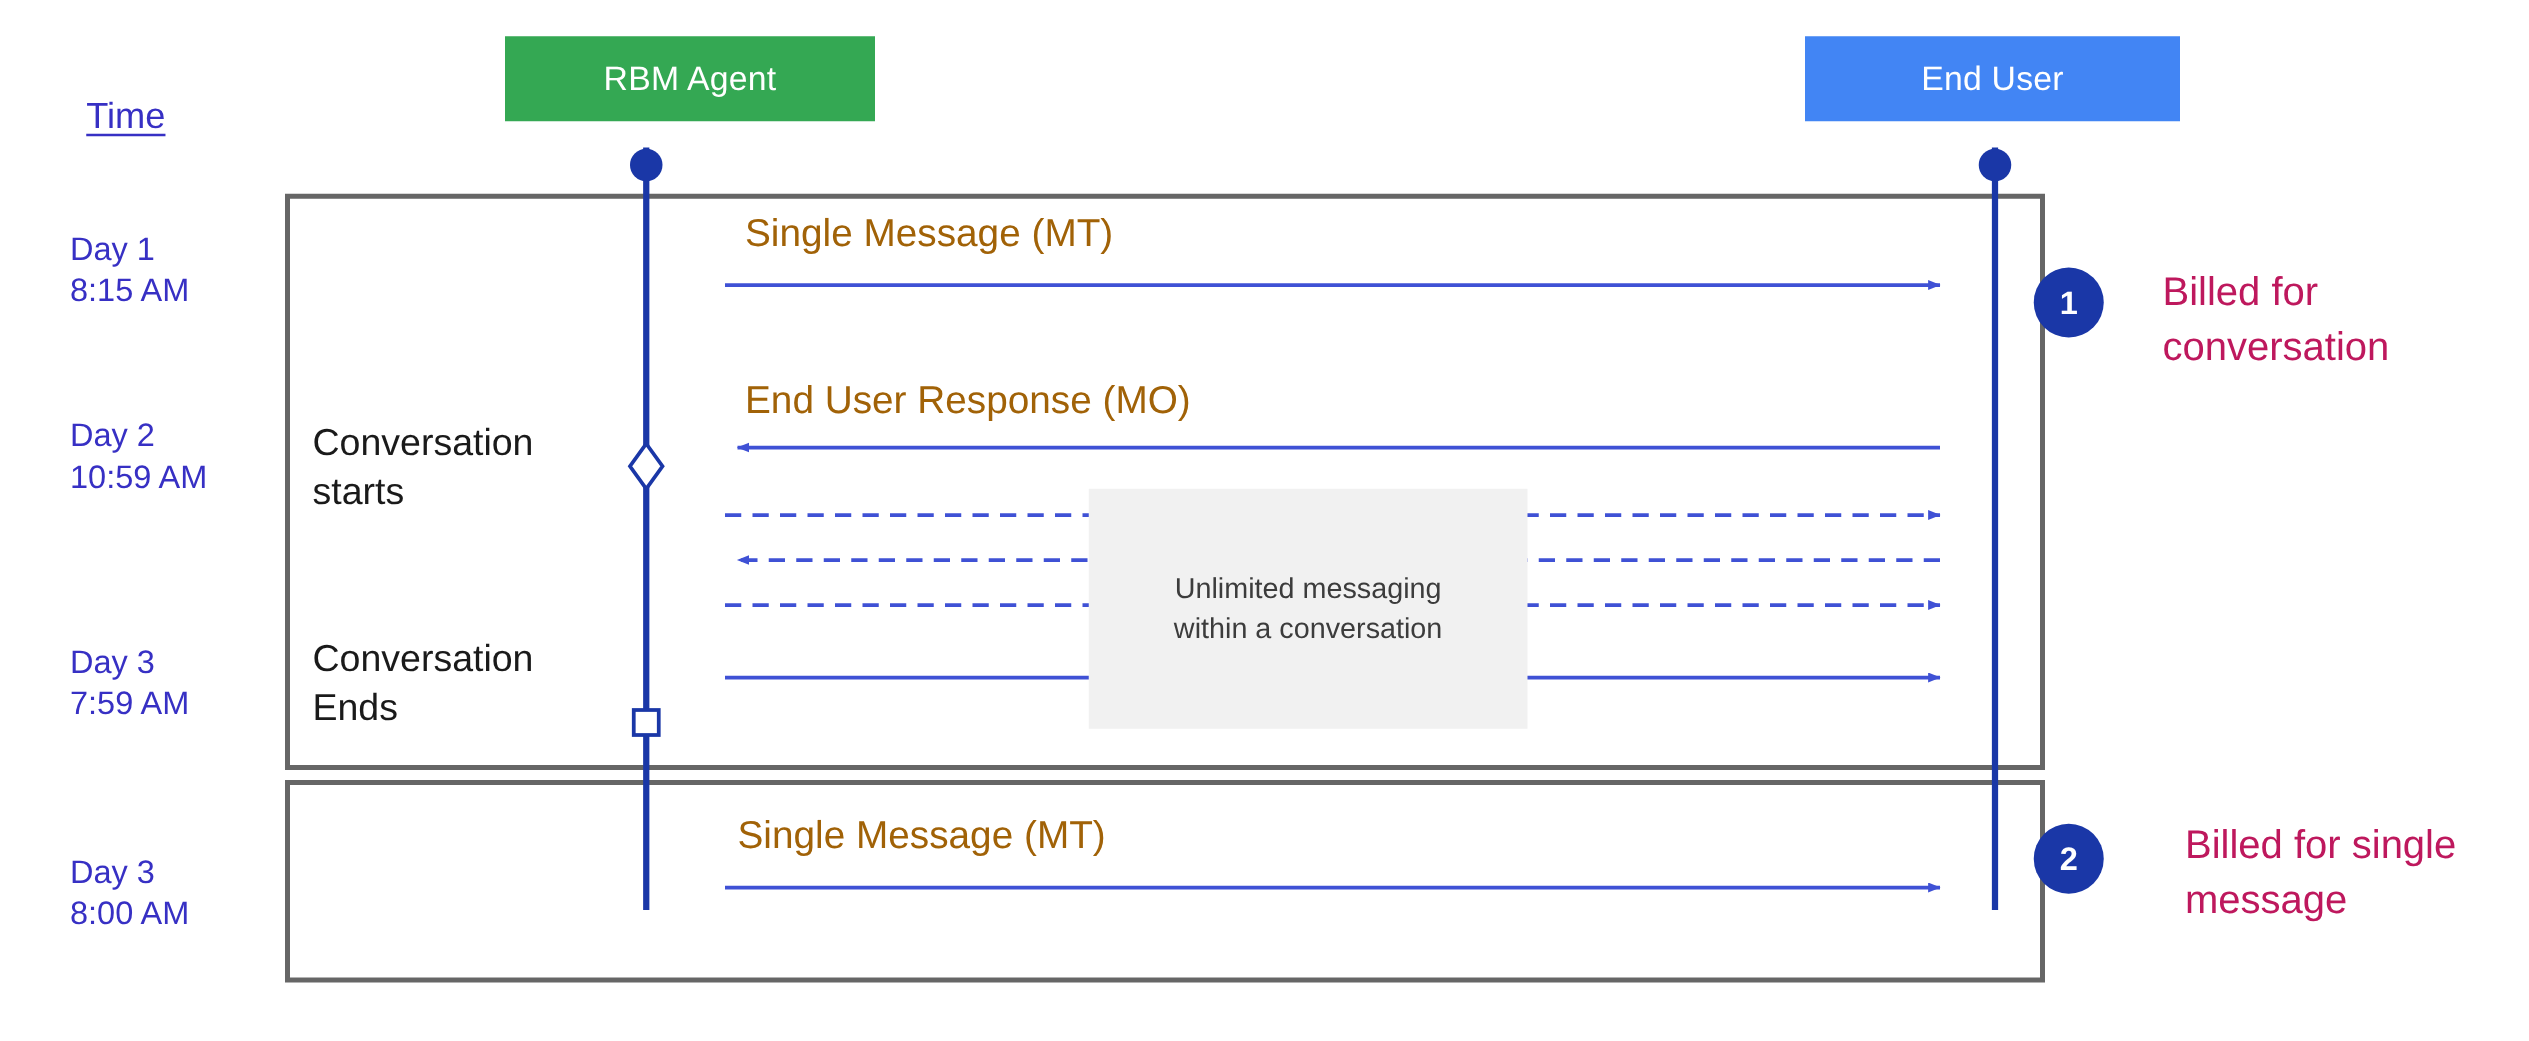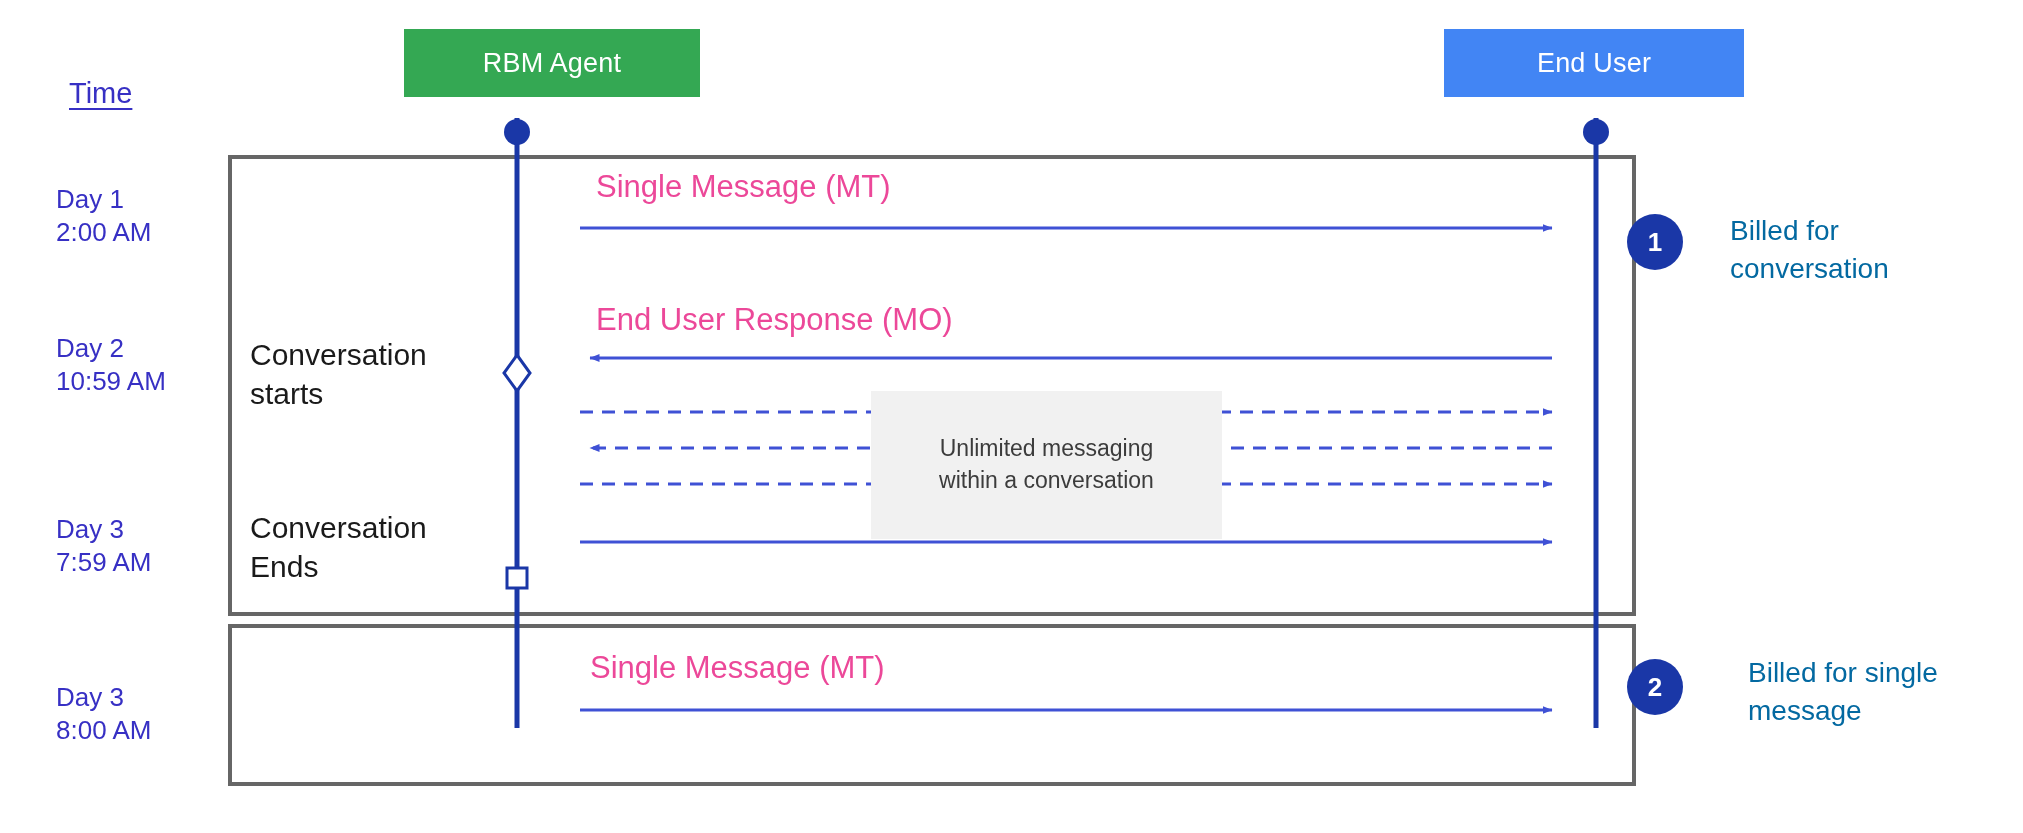--- a/index.html
+++ b/index.html
@@ -70,31 +70,31 @@
     white-space: pre-line;
   }
   #stage-conv-starts { top: 335px; }
   #stage-conv-ends   { top: 508px; }
   #stage-single-msg  { top: 673px; }
 
   
   .msg-caption {
     position: absolute;
     font-size: 31px;
-    color: #ec4899;
+    color: #a16207;
     white-space: nowrap;
   }
   #cap-mt-1 { left: 596px; top: 169px; }
   #cap-mo   { left: 596px; top: 302px; }
   #cap-mt-2 { left: 590px; top: 650px; }
 
   
   #note-unlimited {
     position: absolute;
-    left: 871px; top: 391px; width: 351px; height: 148px;
+    left: 871px; top: 391px; width: 351px; height: 192px;
     background: #f1f1f1;
     display: flex;
     align-items: center;
     justify-content: center;
   }
   #note-unlimited .note-text {
     font-size: 23px;
     line-height: 1.38;
     color: #3c3c3c;
     text-align: center;
@@ -112,23 +112,23 @@
     font-weight: bold;
     display: flex;
     align-items: center;
     justify-content: center;
   }
   #callout-1 { left: 1627px; top: 214px; }
   #callout-2 { left: 1627px; top: 659px; }
 
   .callout-text {
     position: absolute;
-    font-size: 28px;
+    font-size: 32px;
     line-height: 1.37;
-    color: #0369a1;
+    color: #be185d;
     white-space: pre-line;
   }
   #callout-text-1 { left: 1730px; top: 212px; }
   #callout-text-2 { left: 1748px; top: 654px; }
 
   svg#diagram {
     position: absolute;
     left: 0; top: 0;
     width: 2023px; height: 833px;
     pointer-events: none;
@@ -143,21 +143,21 @@
     <span>RBM Agent</span>
   </div>
 
   <div class="actor-box" id="actor-enduser">
     <span>End User</span>
   </div>
 
   <div class="abs" id="time-label">Time</div>
 
   <div class="time-tick" id="tick-1">Day 1
-2:00 AM</div>
+8:15 AM</div>
   <div class="time-tick" id="tick-2">Day 2
 10:59 AM</div>
   <div class="time-tick" id="tick-3">Day 3
 7:59 AM</div>
   <div class="time-tick" id="tick-4">Day 3
 8:00 AM</div>
 
   <svg id="diagram" viewBox="0 0 2023 833">
     <defs>
       <marker id="arrow-right" markerWidth="11" markerHeight="11" refX="9.5" refY="4" orient="auto" markerUnits="userSpaceOnUse">

